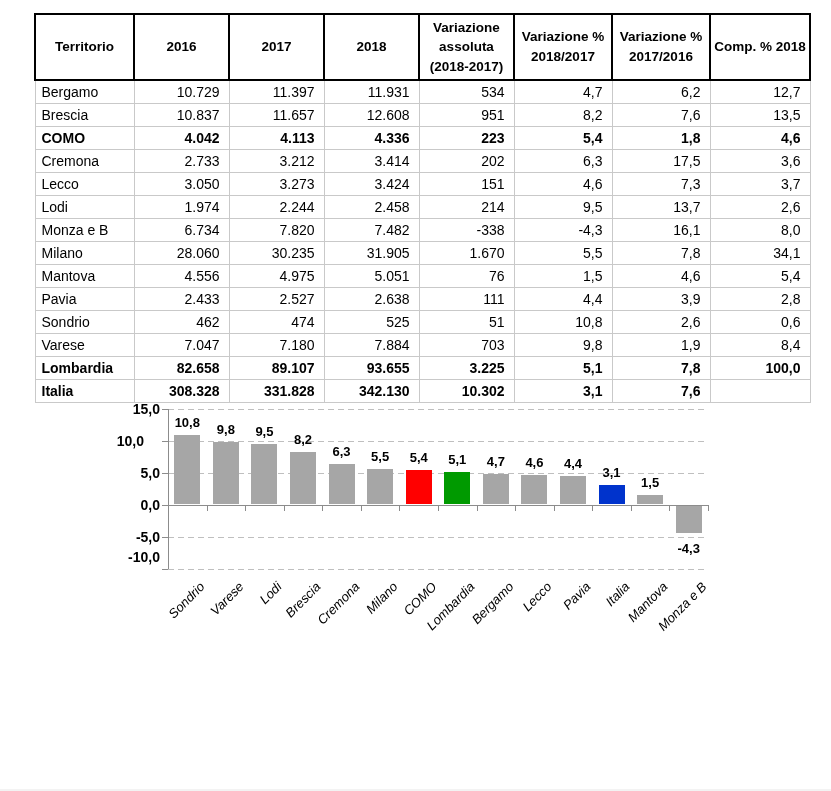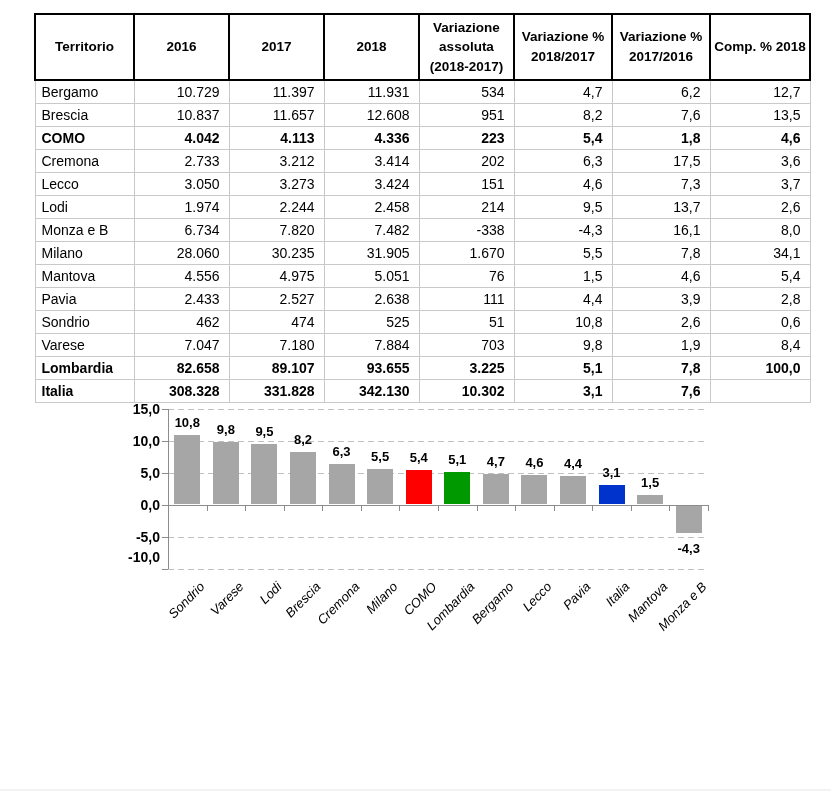--- a/index.html
+++ b/index.html
@@ -290,21 +290,21 @@
       </tbody>
   </table>
 
 
   <div class="chart">
       <div class="gridline" style="left: 168px; top: 4px; width: 540px;"></div>
       <div class="tick" style="left: 162px; top: 4px; width: 6px; height: 1px;"></div>
       <div class="ylabel" style="left: 112px; top: -4px;">15,0</div>
       <div class="gridline" style="left: 168px; top: 36px; width: 540px;"></div>
       <div class="tick" style="left: 162px; top: 36px; width: 6px; height: 1px;"></div>
-      <div class="ylabel" style="left: 112px; top: 28px;">10,0</div>
+      <div class="ylabel" style="left: 96px; top: 28px;">10,0</div>
       <div class="gridline" style="left: 168px; top: 68px; width: 540px;"></div>
       <div class="tick" style="left: 162px; top: 68px; width: 6px; height: 1px;"></div>
       <div class="ylabel" style="left: 112px; top: 60px;">5,0</div>
       <div class="tick" style="left: 162px; top: 100px; width: 6px; height: 1px;"></div>
       <div class="ylabel" style="left: 112px; top: 92px;">0,0</div>
       <div class="gridline" style="left: 168px; top: 132px; width: 540px;"></div>
       <div class="tick" style="left: 162px; top: 132px; width: 6px; height: 1px;"></div>
       <div class="ylabel" style="left: 112px; top: 124px;">-5,0</div>
       <div class="gridline" style="left: 168px; top: 164px; width: 540px;"></div>
       <div class="tick" style="left: 162px; top: 164px; width: 6px; height: 1px;"></div>

